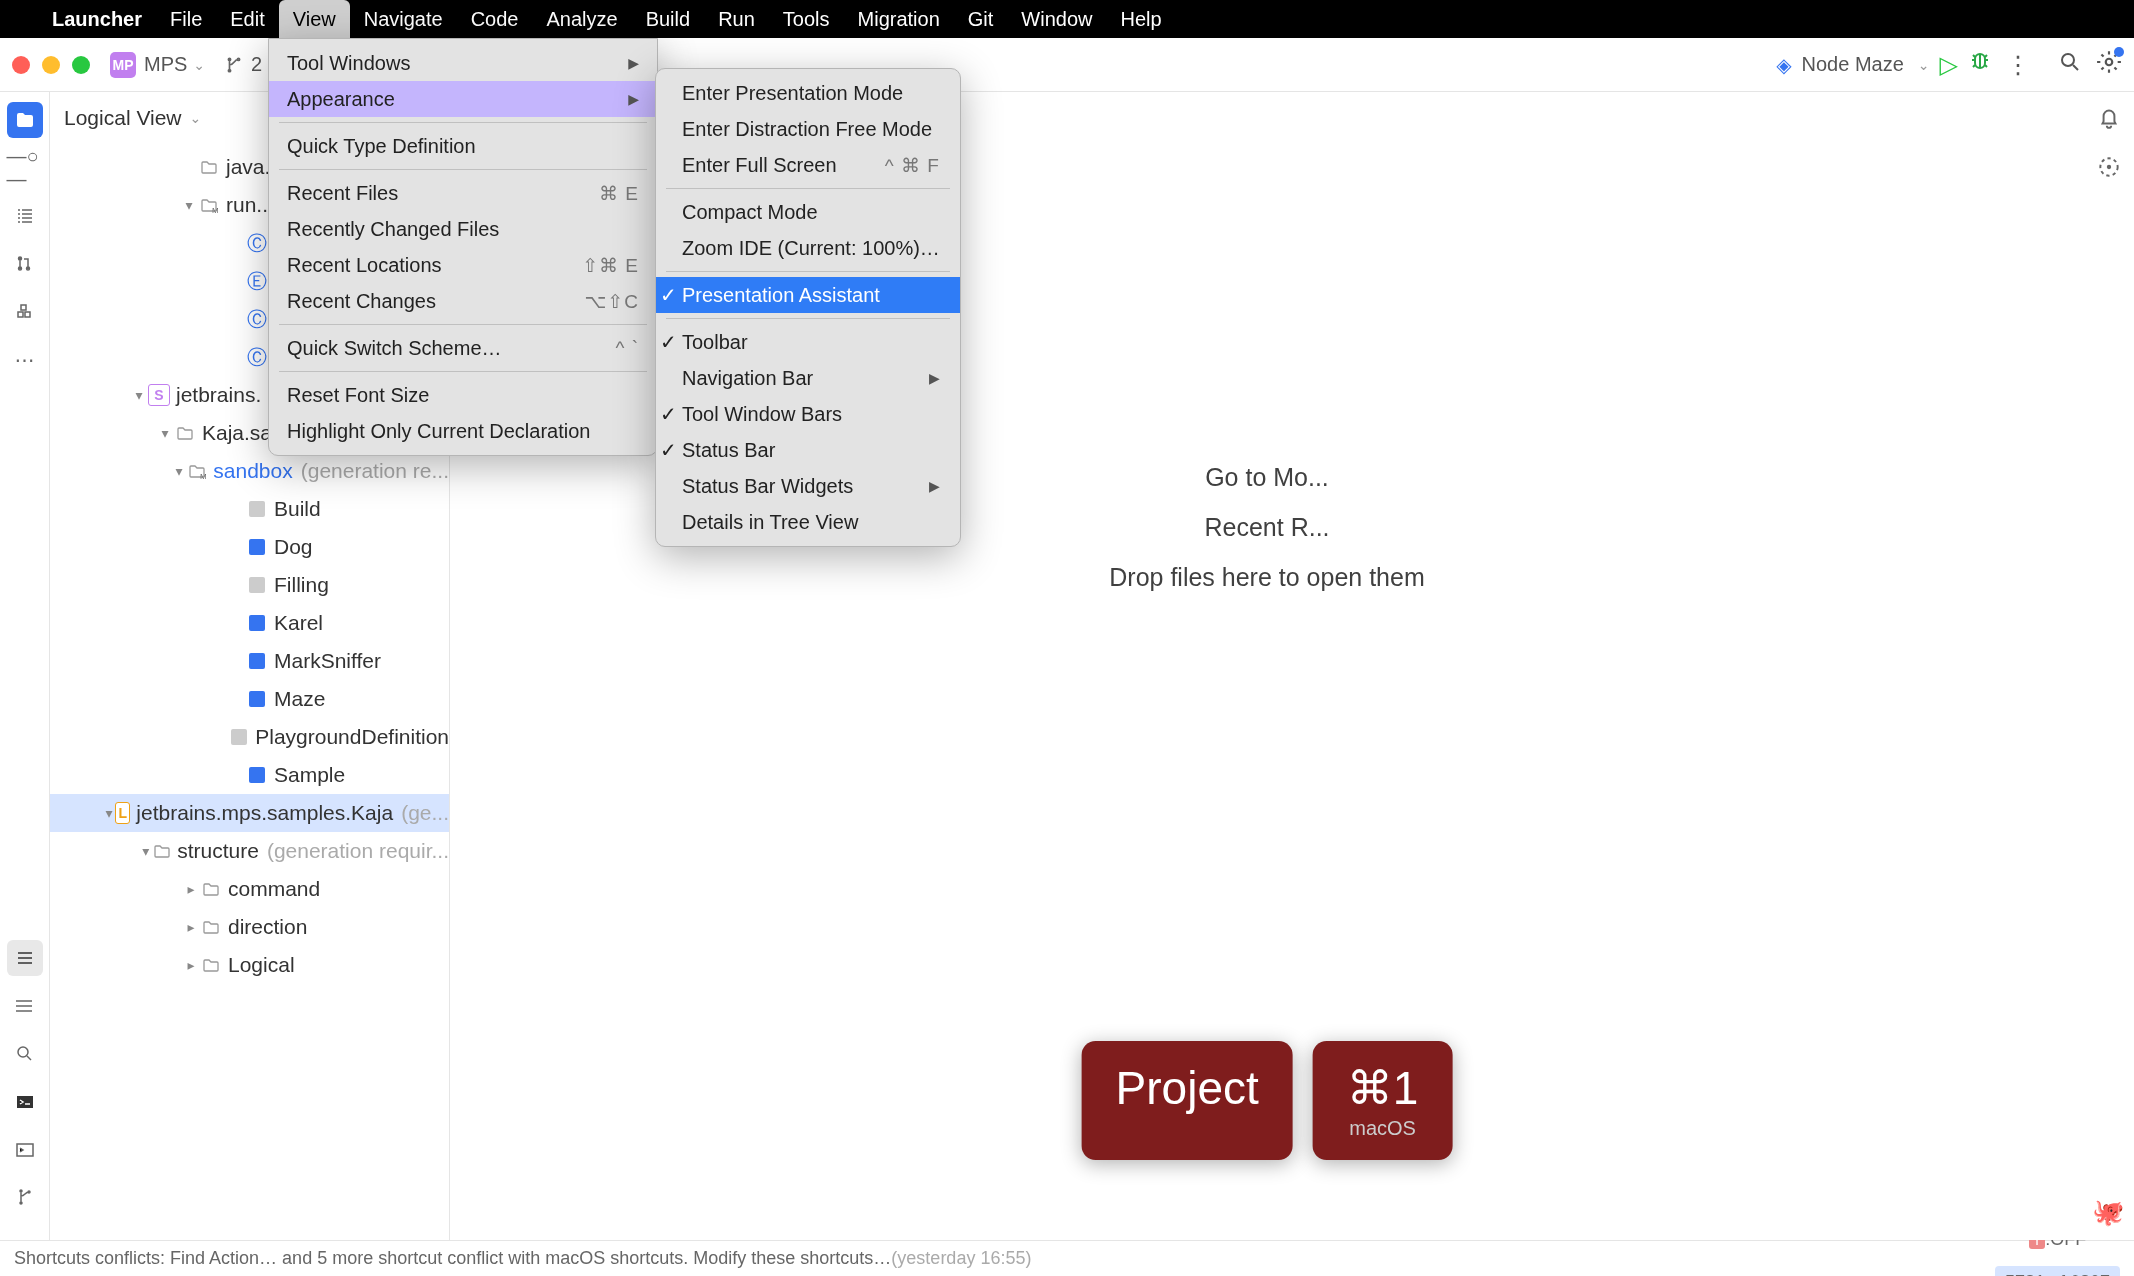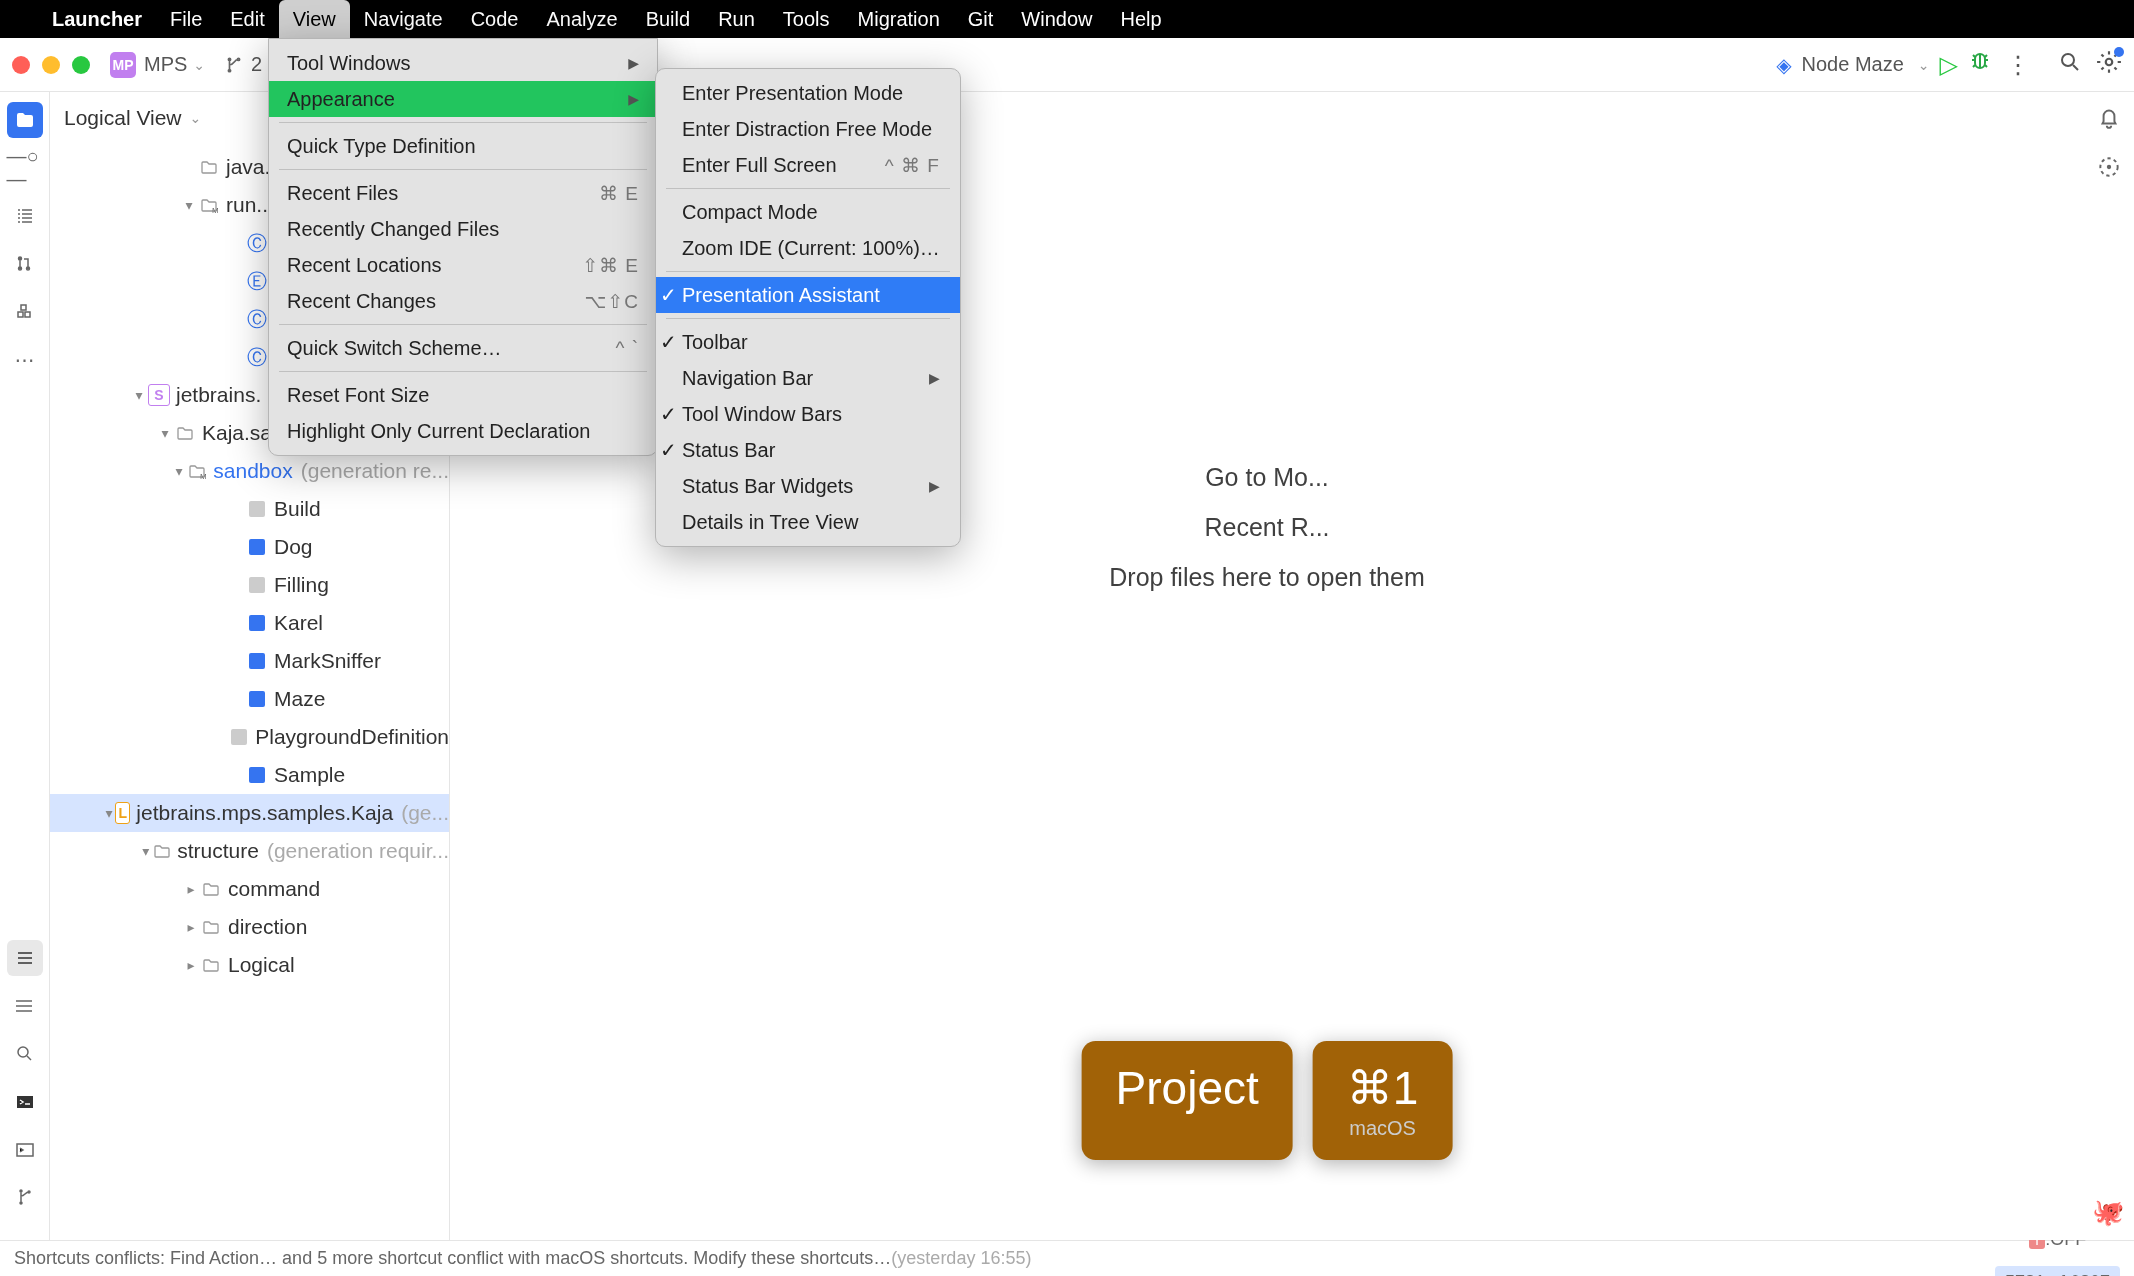--- a/index.html
+++ b/index.html
@@ -63,42 +63,42 @@
 .gray-sq { background: #ccc; width: 16px; height: 16px; border-radius: 2px; }
 .link-text { color: #3574f0; }
 .gray-text { color: #aaa; margin-left: 8px; }
 
 
 .editor-area { flex: 1; background: #fff; position: relative; display: flex; flex-direction: column; align-items: center; }
 .welcome-hints { margin-top: 360px; text-align: center; color: #404040; font-size: 25px; line-height: 2; }
 
 
 .pa-overlay { position: absolute; bottom: 80px; left: 50%; transform: translateX(-50%); display: flex; gap: 20px; z-index: 5; }
-.pa-box { background: #a16207; color: #fff; border-radius: 14px; padding: 20px 34px; box-shadow: 0 4px 20px rgba(0,0,0,0.3); text-align: center; }
+.pa-box { background: #7f1d1d; color: #fff; border-radius: 14px; padding: 20px 34px; box-shadow: 0 4px 20px rgba(0,0,0,0.3); text-align: center; }
 .pa-title { font-size: 46px; font-weight: 500; }
 .pa-key { font-size: 46px; font-weight: 500; }
 .pa-sub { font-size: 20px; color: #ccc; margin-top: 2px; }
 
 
 .right-gutter { width: 50px; background: #fff; display: flex; flex-direction: column; align-items: center; padding-top: 12px; gap: 18px; position: relative; }
 .bell-icon, .byte-icon { color: #666; font-size: 24px; }
 .octocat { position: absolute; bottom: 12px; font-size: 26px; }
 
 
 .status-bar { height: 36px; border-top: 1px solid #e5e5e5; display: flex; align-items: center; padding: 0 14px; font-size: 18px; color: #666; }
 .status-msg { flex: 1; display: flex; gap: 0; align-items: flex-end; }
 .status-ts { color: #aaa; }
 .status-right { display: flex; align-items: center; gap: 14px; flex-direction: column; }
 .status-chip { padding: 2px 8px; }
 .status-highlight { background: #d6e4ff; padding: 6px 10px; border-radius: 4px; }
 
 
 .dropdown { position: absolute; background: #e3e3e3; border: 1px solid #b5b5b5; border-radius: 10px; box-shadow: 0 10px 40px rgba(0,0,0,0.3); font-size: 20px; color: #222; padding: 6px 0; z-index: 100; }
 .dropdown-item { height: 36px; display: flex; align-items: center; padding: 0 18px; justify-content: space-between; gap: 40px; }
-.dropdown-item.hover { background: #22c55e; }
+.dropdown-item.hover { background: #c4b5fd; }
 .dropdown-item.highlighted { background: #2f7cf6; color: #fff; }
 .dropdown-sep { height: 1px; background: #c0c0c0; margin: 5px 10px; }
 .menu-shortcut { color: #777; font-size: 19px; letter-spacing: 1px; }
 .submenu-arrow { font-size: 14px; color: #555; }
 .check { width: 18px; display: inline-block; text-align: left; }
 
 
 #view-menu { top: 38px; left: 268px; width: 390px; border-radius: 0 0 10px 10px; }
 #appearance-submenu { top: 68px; left: 655px; border-radius: 10px; padding: 6px 0; }
 #appearance-submenu .dropdown-item { padding-left: 4px; padding-right: 20px; }

